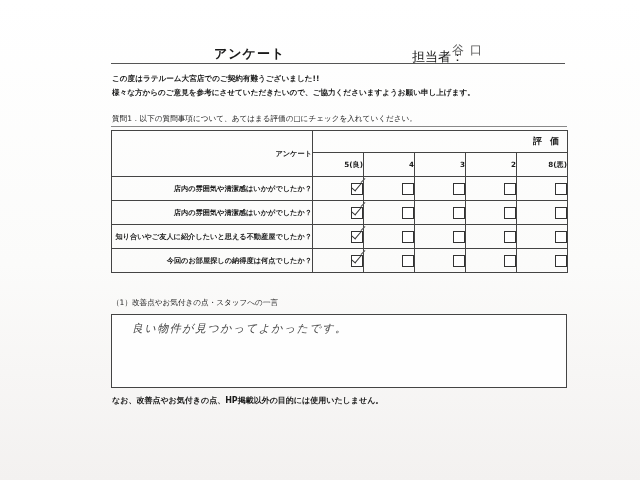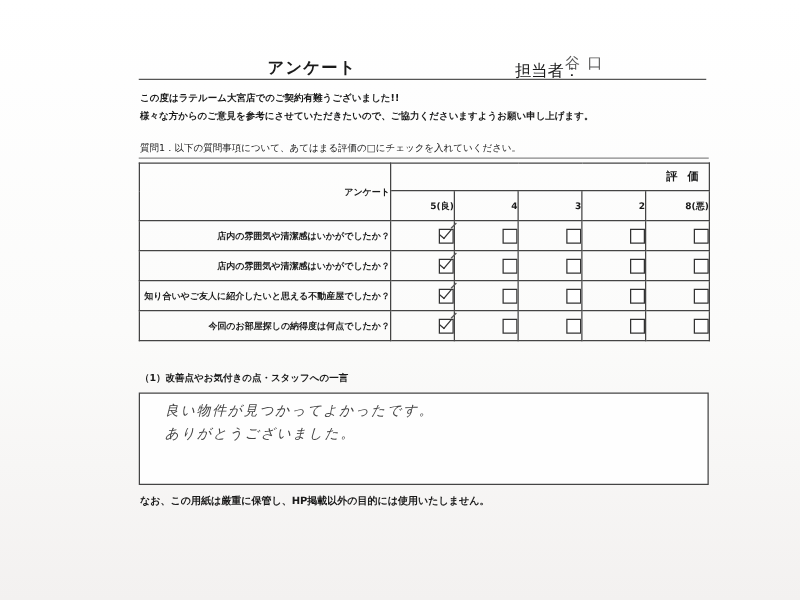--- a/index.html
+++ b/index.html
@@ -37,21 +37,21 @@
   }
   .cb.checked::after{
     content:"";position:absolute;left:2px;top:-3px;width:4px;height:9px;
     border-right:1.3px solid #333;border-bottom:1.3px solid #333;transform:rotate(40deg);
   }
   .cb.checked::before{
     content:"";position:absolute;left:8px;top:-4px;width:6px;height:1px;
     background:#555;transform:rotate(-45deg);
   }
 
-  .comment-label{left:112px;top:298px;font-size:7.6px;font-weight:bold;}
+  .comment-label{left:112px;top:298px;font-size:7.6px;font-weight:normal;}
   .comment-box{
     left:111px;top:314px;width:454px;height:72px;border:1px solid #444;background:#fefefe;
   }
   .hand{
     position:absolute;left:20px;font-family:Liberation Mono, monospace;font-size:11px;color:#444;
     letter-spacing:1.5px;font-style:italic;white-space:nowrap;
   }
   .hand1{top:6px;}
   .hand2{top:24px;}
   .footer{left:112px;top:395px;font-size:8px;font-weight:bold;white-space:nowrap;}
@@ -114,16 +114,15 @@
     <td><span class="cb"></span></td>
     <td><span class="cb"></span></td>
     <td><span class="cb"></span></td>
   </tr>
 </tbody>
   </table>
 
 <div class="abs comment-label">（1）改善点やお気付きの点・スタッフへの一言</div>
 <div class="abs comment-box">
   <div class="hand hand1">良い物件が見つかってよかったです。</div>
-  <div class="hand hand2">ありがとうございました。</div>
 </div>
 
-<div class="abs footer">なお、この用紙は厳重に保管し、HP掲載以外の目的には使用いたしません。</div>
+<div class="abs footer">なお、改善点やお気付きの点、HP掲載以外の目的には使用いたしません。</div>
 
 </body></html>

